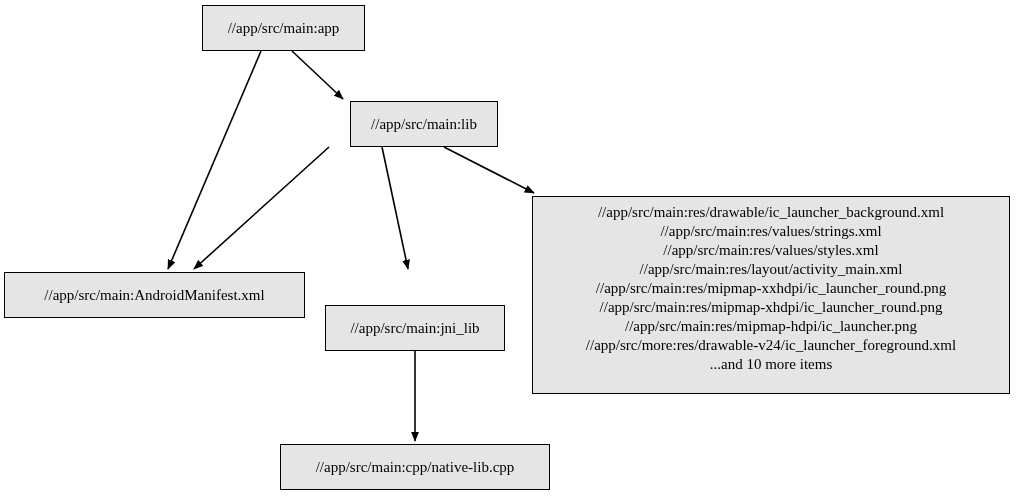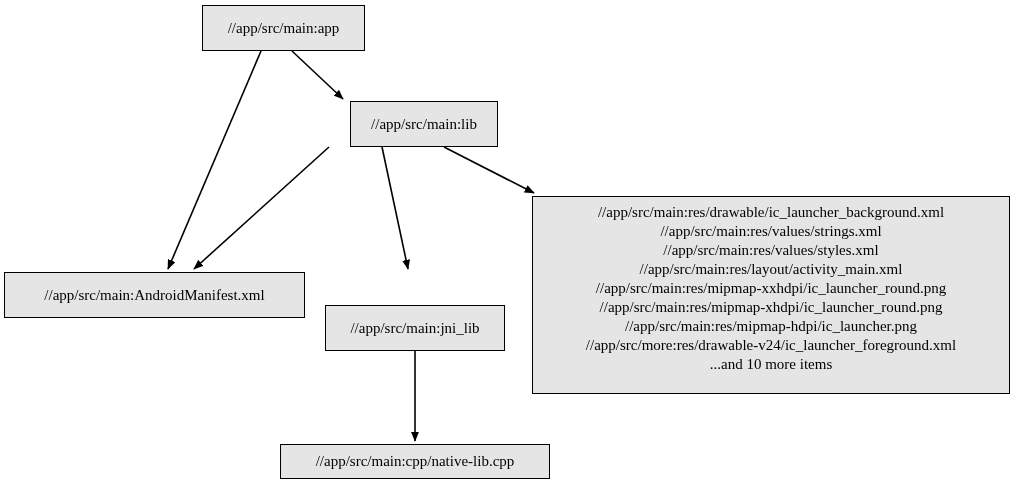--- a/index.html
+++ b/index.html
@@ -50,21 +50,21 @@
     display: block;
     white-space: nowrap;
   }
 
   
   #node-app          { left: 202px; top: 5px;   width: 163px; height: 46px; }
   #node-lib          { left: 302px; top: 101px; width: 148px; height: 46px; margin-left: 48px; }
   #node-manifest     { left: 4px;   top: 272px; width: 301px; height: 46px; text-align: center; }
   #node-jni-lib      { left: 325px; top: 272px; width: 180px; height: 46px; margin-top: 33px; }
   #node-res-group    { left: 532px; top: 196px; width: 478px; height: 198px; }
-  #node-native-lib   { left: 280px; top: 444px; width: 270px; height: 35px; }
+  #node-native-lib   { left: 280px; top: 444px; width: 270px; height: 46px; }
 </style>
 </head>
 <body>
 
 <div id="graph-canvas">
 
   <svg id="edge-layer" viewBox="0 0 1018 496" width="1018" height="496">
     <defs>
       <marker id="arrowhead" markerWidth="10" markerHeight="8" refX="9.2" refY="4" orient="auto" markerUnits="userSpaceOnUse">
         <path d="M0,0 L10,4 L0,8 z" fill="#000000"></path>

